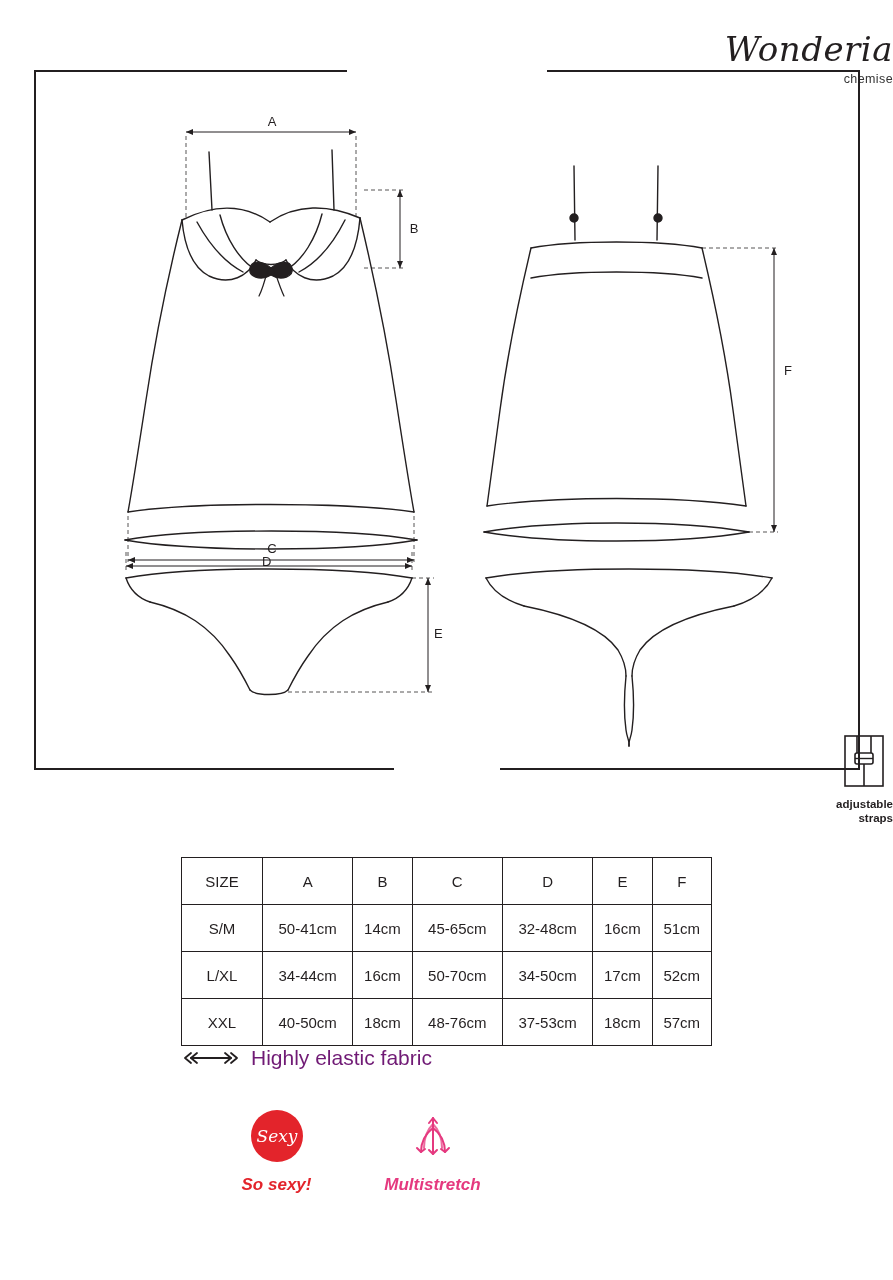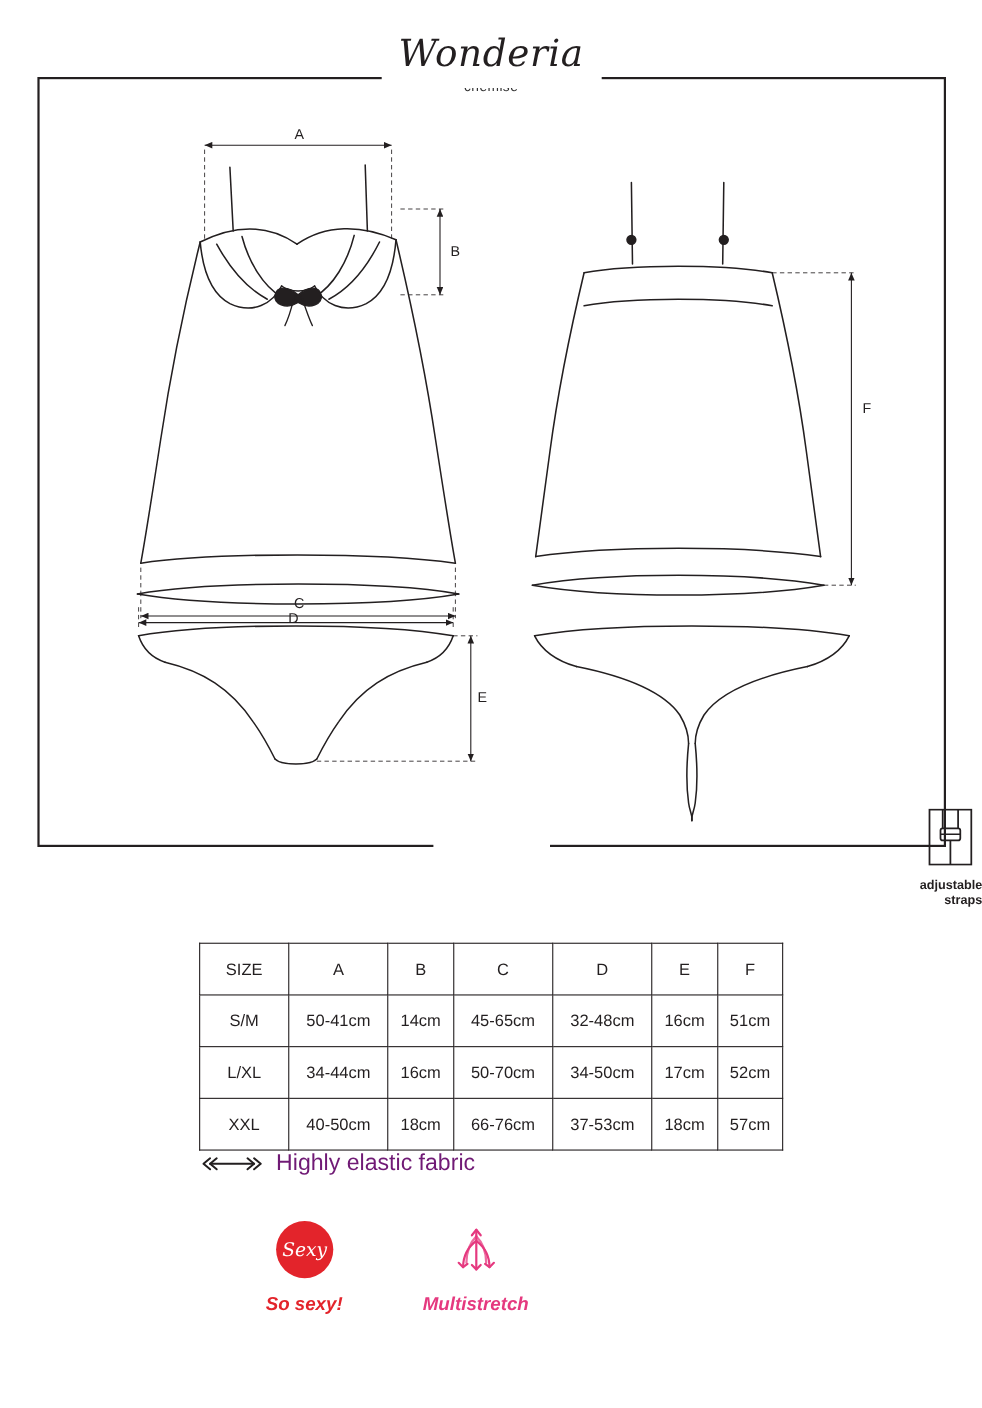--- a/index.html
+++ b/index.html
@@ -15,21 +15,21 @@
     color: #231f20;
     overflow: hidden;
   }
 
   
   .brand {
     position: absolute;
     top: 32px;
     left: 0;
     width: 893px;
-    text-align: center;
+    text-align: right;
   }
   .brand-name {
     font-family: "DejaVu Serif", serif;
     font-style: italic;
     font-size: 34px;
     letter-spacing: 0.5px;
     color: #231f20;
     line-height: 1.05;
   }
   .brand-sub {
@@ -350,21 +350,21 @@
         <td>16cm</td>
         <td>50-70cm</td>
         <td>34-50cm</td>
         <td>17cm</td>
         <td>52cm</td>
       </tr>
       <tr>
         <td>XXL</td>
         <td>40-50cm</td>
         <td>18cm</td>
-        <td>66-76cm</td>
+        <td>48-76cm</td>
         <td>37-53cm</td>
         <td>18cm</td>
         <td>57cm</td>
       </tr>
     </tbody>
   </table>
 </div>
 
 <div class="elastic">
   <svg width="60" height="16" viewBox="0 0 60 16">

